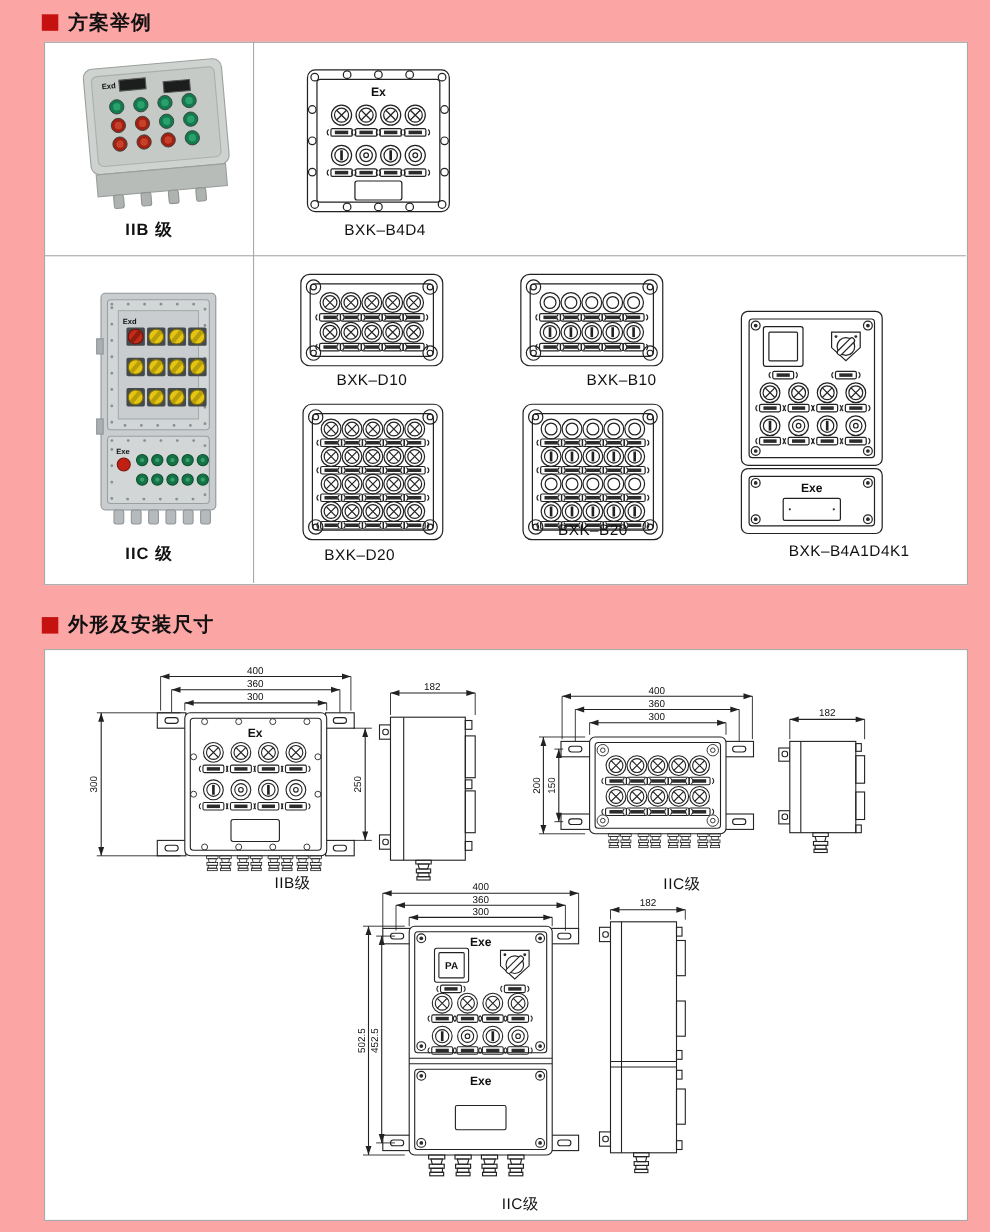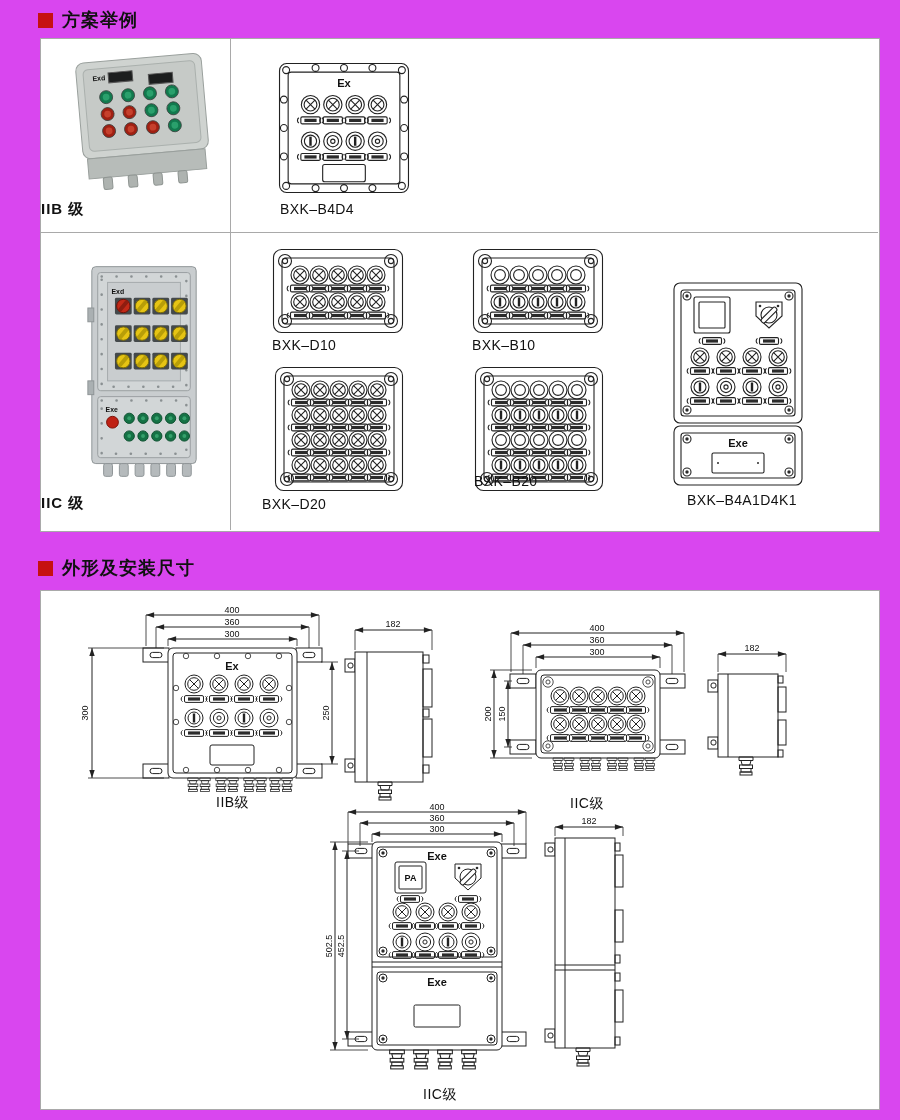--- a/index.html
+++ b/index.html
@@ -1,24 +1,24 @@
 <!DOCTYPE html>
 <html><head>
 <meta charset="utf-8">
 <style>
   html,body{margin:0;padding:0;background:#fff}
   body{width:900px;height:1120px;position:relative;font-family:"Liberation Sans",sans-serif;color:#111}
-  #stage{position:absolute;left:0;top:0;width:900px;height:1120px;overflow:hidden;background:#d946ef}
+  #stage{position:absolute;left:0;top:0;width:900px;height:1120px;overflow:hidden;background:#fca5a5}
   .hdr{position:absolute;left:38px;display:flex;align-items:center;gap:9px}
   .hdr .sq{width:15px;height:15px;background:#c61111}
   .hdr .t{font-size:18px;font-weight:bold;letter-spacing:1px}
   .frame{position:absolute;border:1px solid #a9a9a9;background:#fff}
   .div-v{position:absolute;background:#a9a9a9;width:1px}
   .div-h{position:absolute;background:#a9a9a9;height:1px}
-  .lbl{position:absolute;text-align:left;color:#111}
+  .lbl{position:absolute;text-align:center;color:#111}
   .cls{font-size:15px;font-weight:bold;letter-spacing:1px}
   .model{font-size:14px;letter-spacing:.4px}
   .cap{font-size:14px;letter-spacing:.5px}
   svg.d{position:absolute;overflow:visible}
   svg text{font-family:"Liberation Sans",sans-serif;stroke:none;fill:#111}
   text.dim{font-size:9px;text-anchor:middle}
   text.mark{font-size:11px;font-weight:bold;text-anchor:middle}
   text.mark2{font-size:9px;font-weight:bold;text-anchor:middle}
 </style>
 </head>
@@ -354,21 +354,21 @@
           <use href="#sym-btnbar" x="85" y="54"></use>
           <use href="#sym-btnbar" x="104" y="54"></use>
       <use href="#sym-plate" x="28" y="67.5"></use>
           <use href="#sym-plate" x="47" y="67.5"></use>
           <use href="#sym-plate" x="66" y="67.5"></use>
           <use href="#sym-plate" x="85" y="67.5"></use>
           <use href="#sym-plate" x="104" y="67.5"></use>
     </g>
   </g>
 </svg>
-<div class="lbl model" style="left:472px;width:132px;top:337px">BXK–B10</div>
+<div class="lbl model" style="left:499px;width:132px;top:337px">BXK–B10</div>
 
 <svg class="d" style="left:274px;top:366px" width="130" height="126" viewBox="0 0 130 126">
   <g fill="none" stroke="#222" stroke-width="1.1">
     <rect x="1.5" y="1.5" width="127" height="123" rx="8"></rect>
     <rect x="10" y="10" width="110" height="106" rx="4"></rect>
     <use href="#sym-cbolt" x="13" y="13"></use>
         <use href="#sym-cbolt" x="117" y="13"></use>
         <use href="#sym-cbolt" x="13" y="113"></use>
         <use href="#sym-cbolt" x="117" y="113"></use>
     <g>

